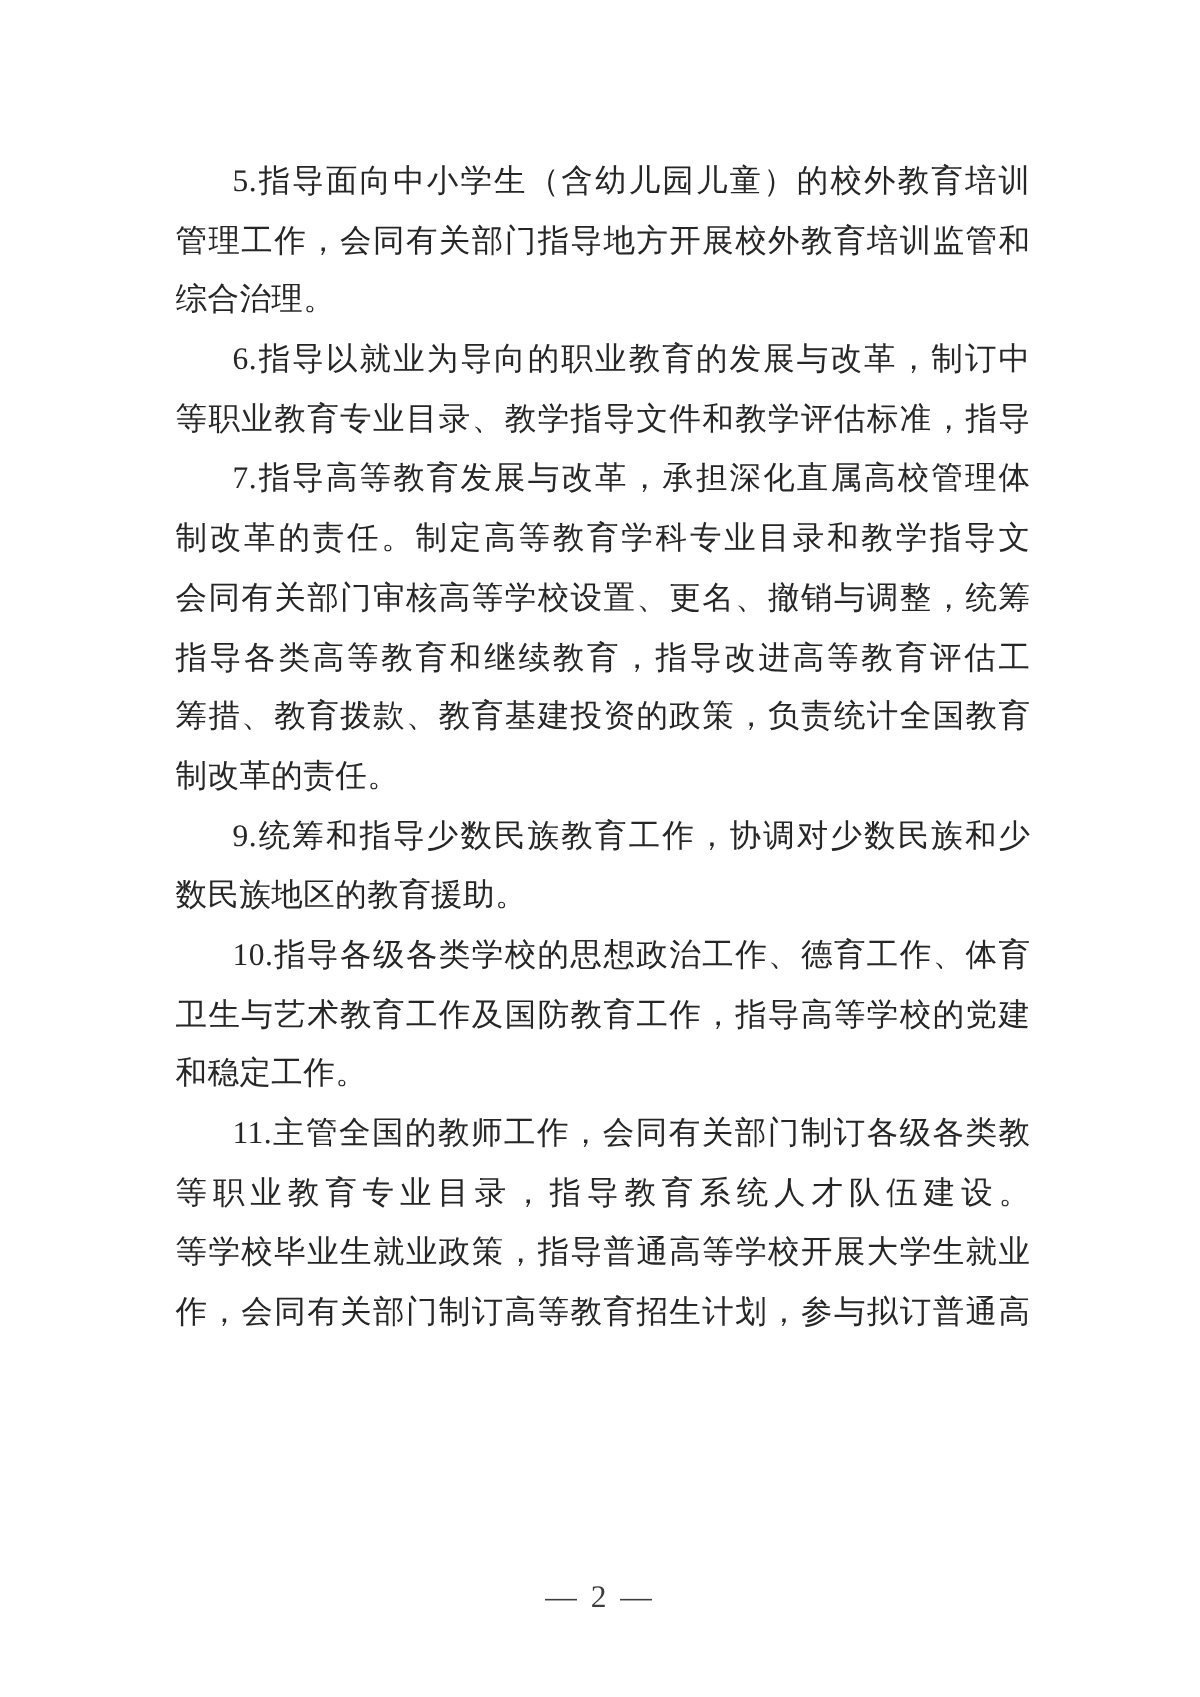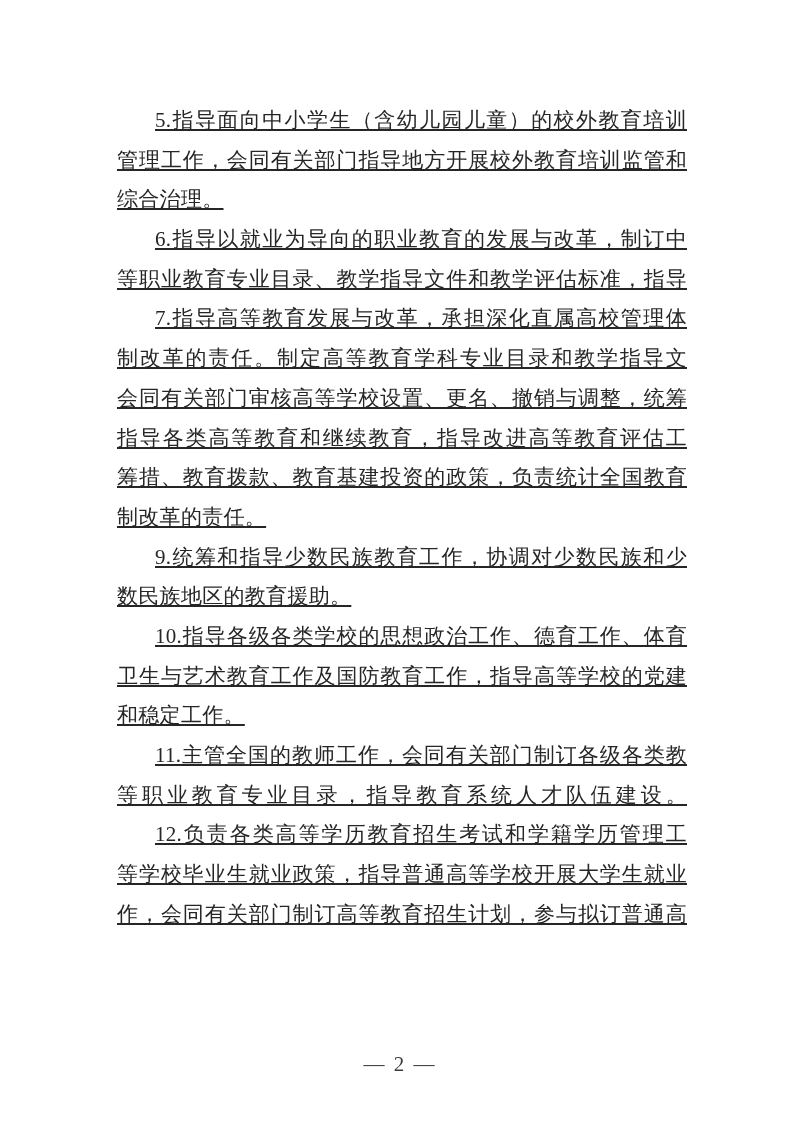--- a/index.html
+++ b/index.html
@@ -18,21 +18,20 @@
     height: 1131px;
     background: #ffffff;
     overflow: hidden;
   }
   .body-text {
     position: absolute;
     left: 117px;
     top: 101px;
     width: 570px;
     color: #262626;
-    text-decoration: underline;
   }
   .para {
     margin: 0;
     padding: 0;
   }
   .line {
     font-size: 21px;
     line-height: 39.7px;
     height: 39.7px;
     overflow: hidden;
@@ -92,21 +91,20 @@
       <div class="para">
         <div class="line first">10.指导各级各类学校的思想政治工作、德育工作、体育</div>
         <div class="line">卫生与艺术教育工作及国防教育工作，指导高等学校的党建</div>
         <div class="line short-last">和稳定工作。</div>
       </div>
       <div class="para">
         <div class="line first">11.主管全国的教师工作，会同有关部门制订各级各类教</div>
         <div class="line">等职业教育专业目录，指导教育系统人才队伍建设。</div>
       </div>
       <div class="para">
-        <div class="line first">12.负责各类高等学历教育招生考试和学籍学历管理工</div>
         <div class="line">等学校毕业生就业政策，指导普通高等学校开展大学生就业</div>
         <div class="line">作，会同有关部门制订高等教育招生计划，参与拟订普通高</div>
       </div>
     </div>
   <div class="page-footer">
     <span class="num">— 2 —</span>
   </div>
 </div>
 
 </body></html>

